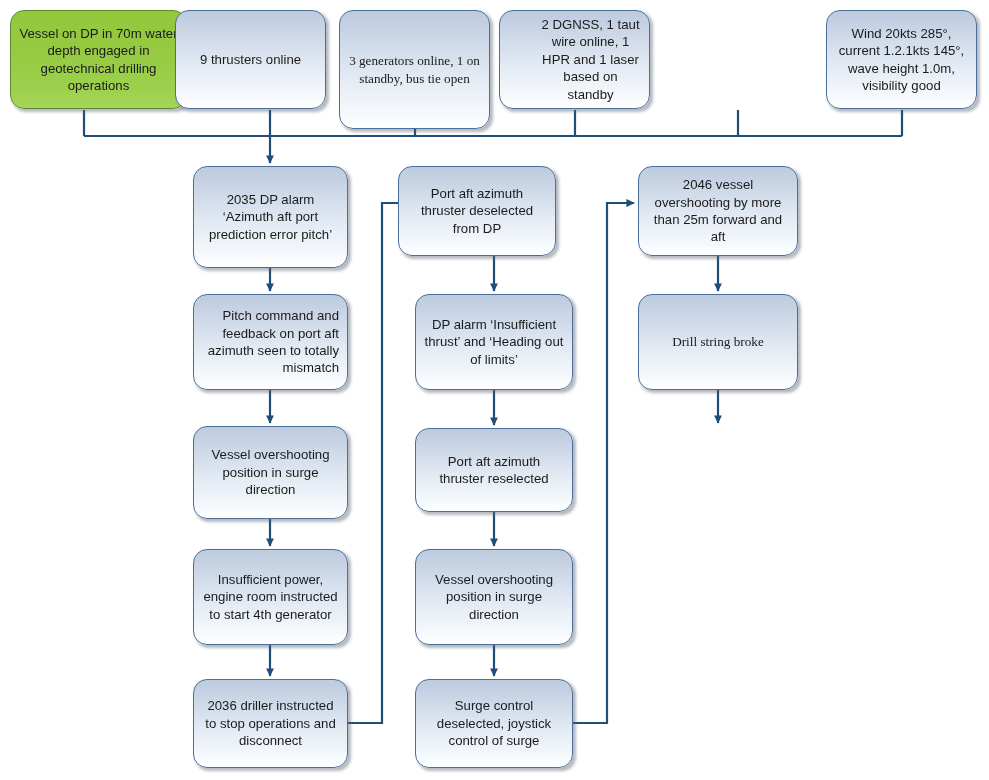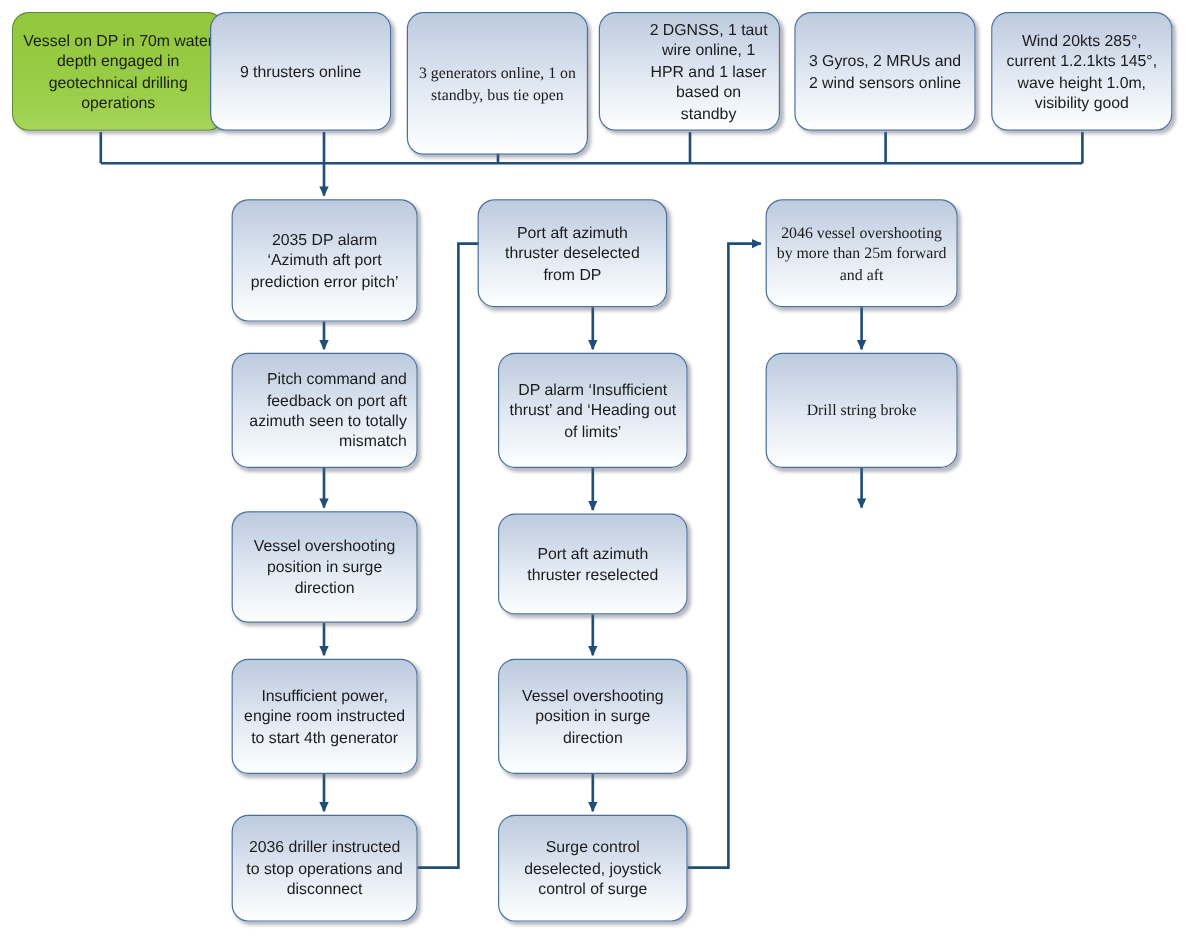--- a/index.html
+++ b/index.html
@@ -84,23 +84,20 @@
   </div>
   <div class="node blue" style="left:175px;top:10px;width:151px;height:99px;">
     <span>9 thrusters online</span>
   </div>
   <div class="node blue" style="left:339px;top:10px;width:151px;height:119px;font-family:Liberation Serif, serif;">
     <span>3 generators online, 1 on standby, bus tie open</span>
   </div>
   <div class="node blue" style="left:499px;top:10px;width:151px;height:99px;padding-left:40px;">
     <span>2 DGNSS, 1 taut wire online, 1 HPR and 1 laser based on standby</span>
   </div>
-  <div class="node blue" style="left:662px;top:10px;width:151px;height:99px;">
-    <span>3 Gyros, 2 MRUs and 2 wind sensors online</span>
-  </div>
   <div class="node blue" style="left:826px;top:10px;width:151px;height:99px;">
     <span>Wind 20kts 285°, current 1.2.1kts 145°, wave height 1.0m, visibility good</span>
   </div>
 
   <div class="node blue" style="left:193px;top:166px;width:155px;height:102px;">
     <span>2035 DP alarm ‘Azimuth aft port prediction error pitch’</span>
   </div>
   <div class="node blue" style="left:193px;top:294px;width:155px;height:96px;text-align:right;">
     <span>Pitch command and feedback on port aft azimuth seen to totally mismatch</span>
   </div>
@@ -123,20 +120,20 @@
   <div class="node blue" style="left:415px;top:428px;width:158px;height:84px;text-align:center;">
     <span>Port aft azimuth thruster reselected</span>
   </div>
   <div class="node blue" style="left:415px;top:549px;width:158px;height:96px;">
     <span>Vessel overshooting position in surge direction</span>
   </div>
   <div class="node blue" style="left:415px;top:679px;width:158px;height:89px;">
     <span>Surge control deselected, joystick control of surge</span>
   </div>
 
-  <div class="node blue" style="left:638px;top:166px;width:160px;height:90px;font-family:Liberation Serif, serif;">
+  <div class="node blue" style="left:638px;top:166px;width:160px;height:90px;">
     <span>2046 vessel overshooting by more than 25m forward and aft</span>
   </div>
   <div class="node blue" style="left:638px;top:294px;width:160px;height:96px;font-family:Liberation Serif, serif;">
     <span>Drill string broke</span>
   </div>
 
 </div>
 
 </body></html>

